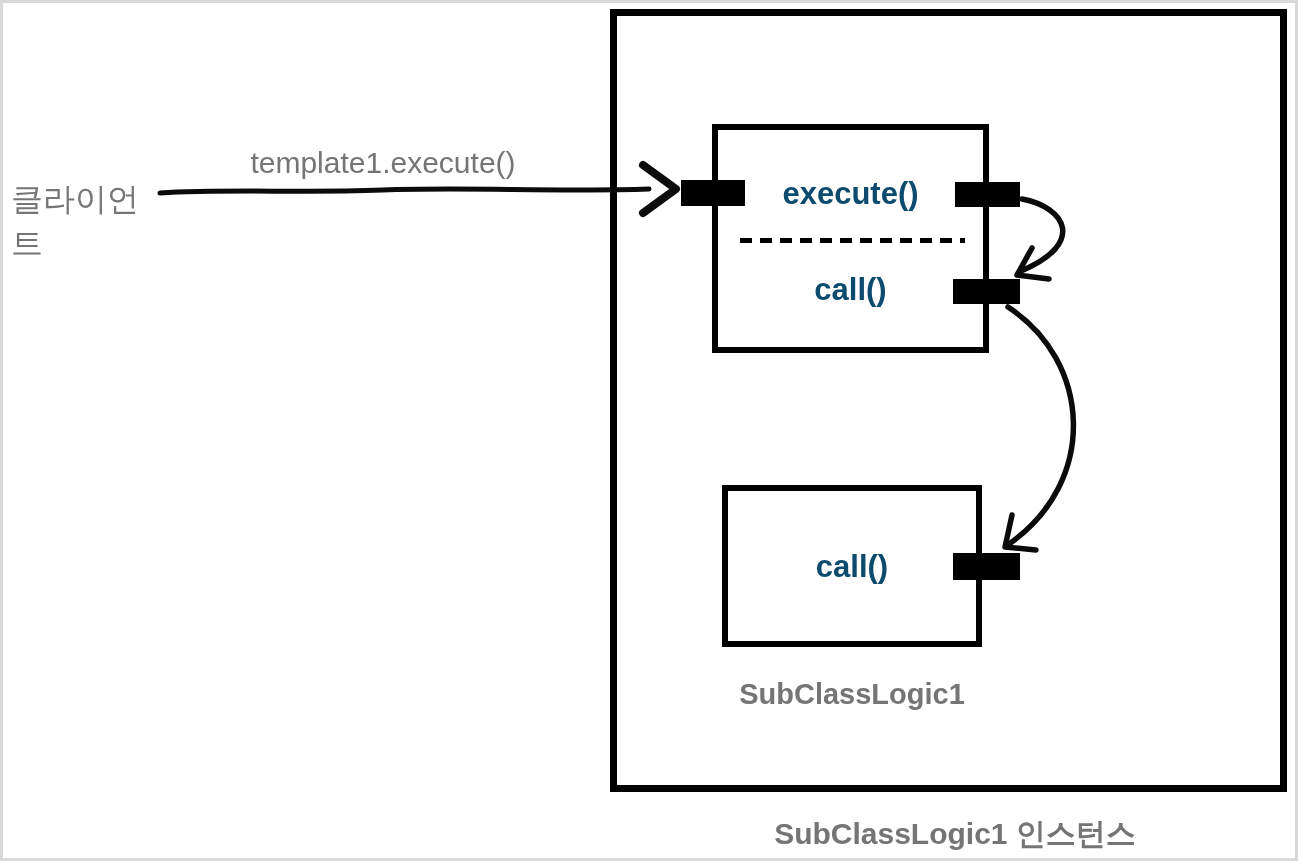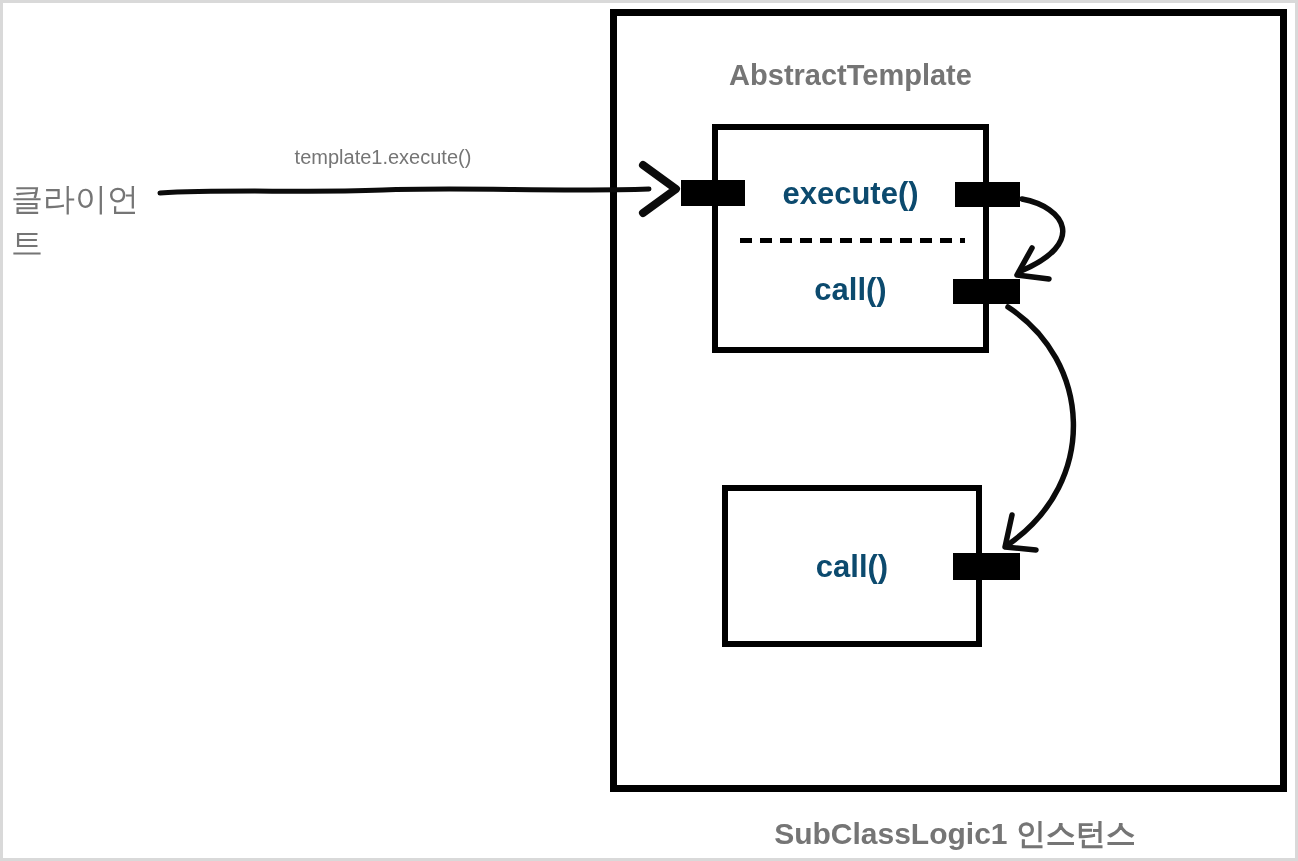--- a/index.html
+++ b/index.html
@@ -40,50 +40,50 @@
   .port-call-in{left:950px;top:276px;width:67px;height:25px;}
   .port-sub-call{left:950px;top:550px;width:67px;height:27px;}
 
   .title-abstract{left:709px;top:56px;width:277px;font-size:29px;}
   .label-execute{left:709px;top:173px;width:277px;font-size:31px;}
   .label-call{left:709px;top:269px;width:277px;font-size:31px;}
   .label-sub-call{left:719px;top:546px;width:260px;font-size:31px;}
   .title-sub{left:719px;top:675px;width:260px;font-size:29px;}
   .caption-instance{left:607px;top:811px;width:690px;font-size:30px;}
   .label-client{left:8px;top:175px;width:150px;font-size:32px;}
-  .label-template-call{left:230px;top:143px;width:300px;font-size:20px;}
+  .label-template-call{left:230px;top:143px;width:300px;font-size:30px;}
   .label-overriding{left:1097px;top:404px;width:150px;font-size:26px;}
 
   .dashed-sep{
     left:737px;top:235px;width:225px;height:5px;
     background:repeating-linear-gradient(90deg,#000 0 12px,transparent 12px 20px);
   }
   svg.arrows{position:absolute;left:0;top:0;width:1298px;height:861px;pointer-events:none;}
 </style>
 </head>
 <body>
 
 <div class="page">
 
   <div class="abs outer-box"></div>
 
-  <div class="abs title-abstract center gray-text bold">AbstractTemplate</div>
 
   <div class="abs inner-box"></div>
 
   <div class="abs label-execute center black-text bold">execute()</div>
 
   <div class="abs dashed-sep"></div>
 
   <div class="abs label-call center black-text bold">call()</div>
 
   <div class="abs sub-box"></div>
 
   <div class="abs label-sub-call center black-text bold">call()</div>
 
+  <div class="abs title-sub center gray-text bold">SubClassLogic1</div>
 
   <div class="abs caption-instance center gray-text bold">SubClassLogic1 인스턴스</div>
 
   <div class="abs port port-client-in"></div>
   <div class="abs port port-execute-out"></div>
   <div class="abs port port-call-in"></div>
   <div class="abs port port-sub-call"></div>
 
   <div class="abs label-client gray-text">클라이언트</div>
 

